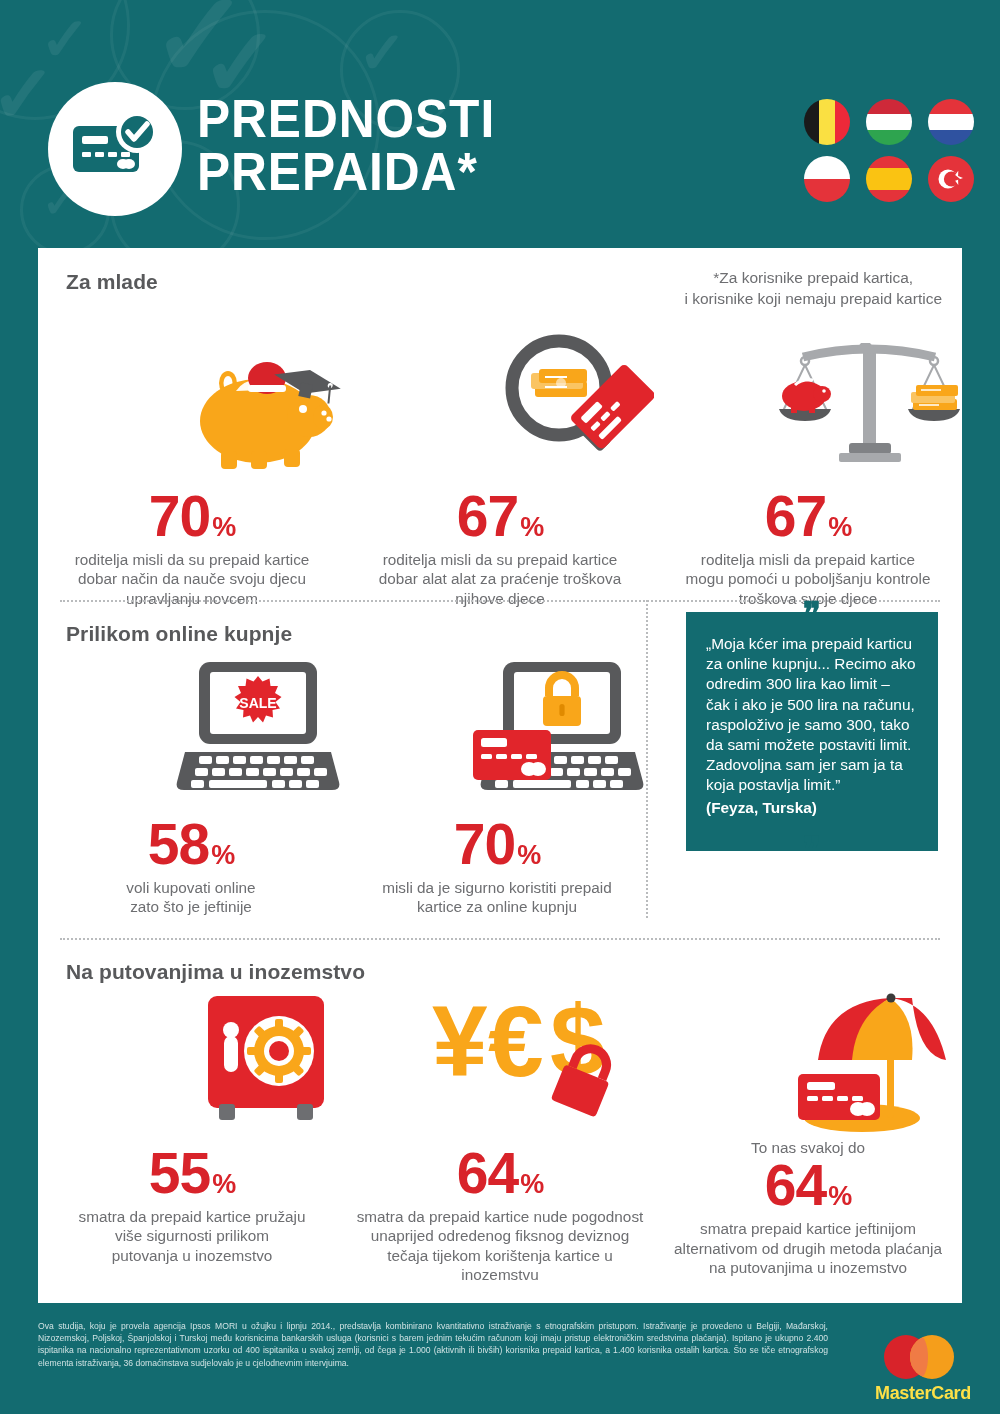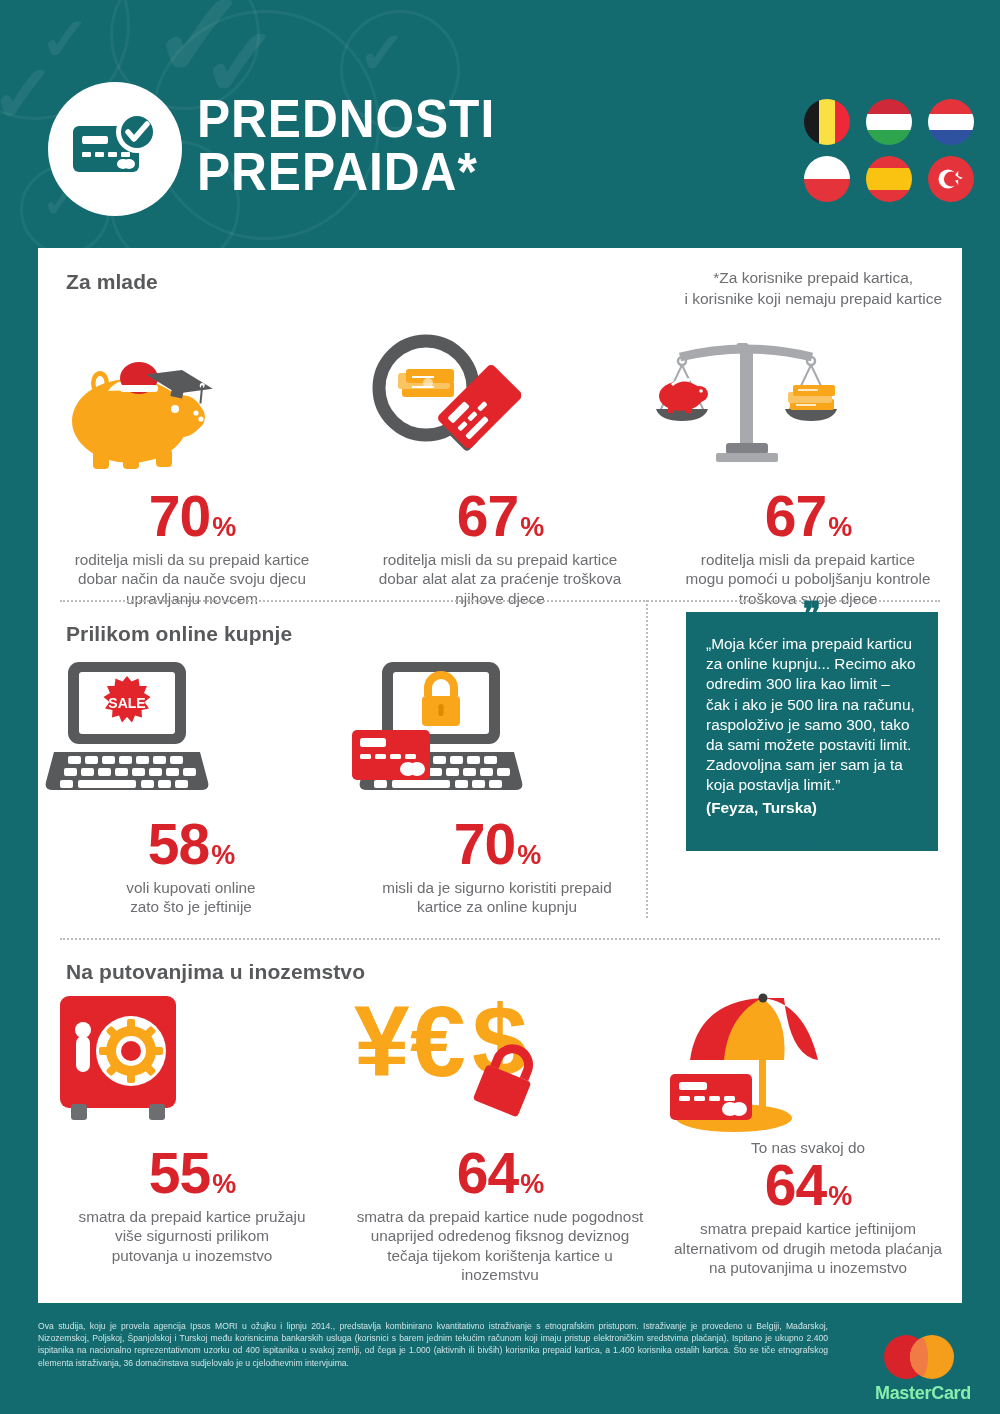--- a/index.html
+++ b/index.html
@@ -51,21 +51,21 @@
     letter-spacing: 0.1px;
   }
   .note {
     position: absolute; right: 26px; top: 14px;
     text-align: center; color: #6D6E71; font-size: 15.5px; line-height: 1.35;
   }
 
   .cols { display: flex; }
   .col { flex: 1; text-align: center; }
 
-  .icon-box { height: 160px; display: flex; align-items: flex-end; justify-content: flex-start; }
+  .icon-box { height: 160px; display: flex; align-items: flex-end; justify-content: flex-end; }
 
   .pct {
     color: #D8232A; font-weight: 800; font-size: 57px; line-height: 1;
     letter-spacing: -1px; margin-top: 10px;
     display: flex; align-items: baseline; justify-content: center;
   }
   .pct .sym { font-size: 27px; font-weight: 800; margin-left: 2px; }
   .desc {
     color: #6D6E71; font-size: 15.3px; line-height: 1.27; margin-top: 5px;
     padding: 0 14px; white-space: pre-line;
@@ -98,21 +98,21 @@
   .fineprint {
     position: absolute; left: 38px; top: 9px; width: 790px;
     color: #CFE2E3; font-size: 8.6px; line-height: 1.42; text-align: justify;
   }
   .mc-logo { position: absolute; left: 868px; top: 1335px; text-align: center; width: 110px; }
   .mc-circles { position: relative; height: 44px; }
   .mc-circles span { position: absolute; top: 0; width: 44px; height: 44px; border-radius: 50%; }
   .mc-red { left: 16px; background: #D8232A; }
   .mc-yellow { left: 42px; background: #F59E1B; }
   .mc-overlap { left: 42px; background: #F07B45; width: 18px; border-radius: 0; clip-path: ellipse(9px 22px at 9px 22px); }
-  .mc-name { color: #86efac; font-size: 18px; font-weight: 700; margin-top: 4px; letter-spacing: -0.3px; }
+  .mc-name { color: #fde047; font-size: 18px; font-weight: 700; margin-top: 4px; letter-spacing: -0.3px; }
 </style>
 </head>
 <body>
 
 <div class="page">
 
   <div>
     <div class="deco" style="left:-60px;top:-70px;width:190px;height:190px;"></div>
     <div class="deco" style="left:110px;top:-40px;width:150px;height:150px;"></div>
     <div class="deco" style="left:150px;top:10px;width:230px;height:230px;"></div>

